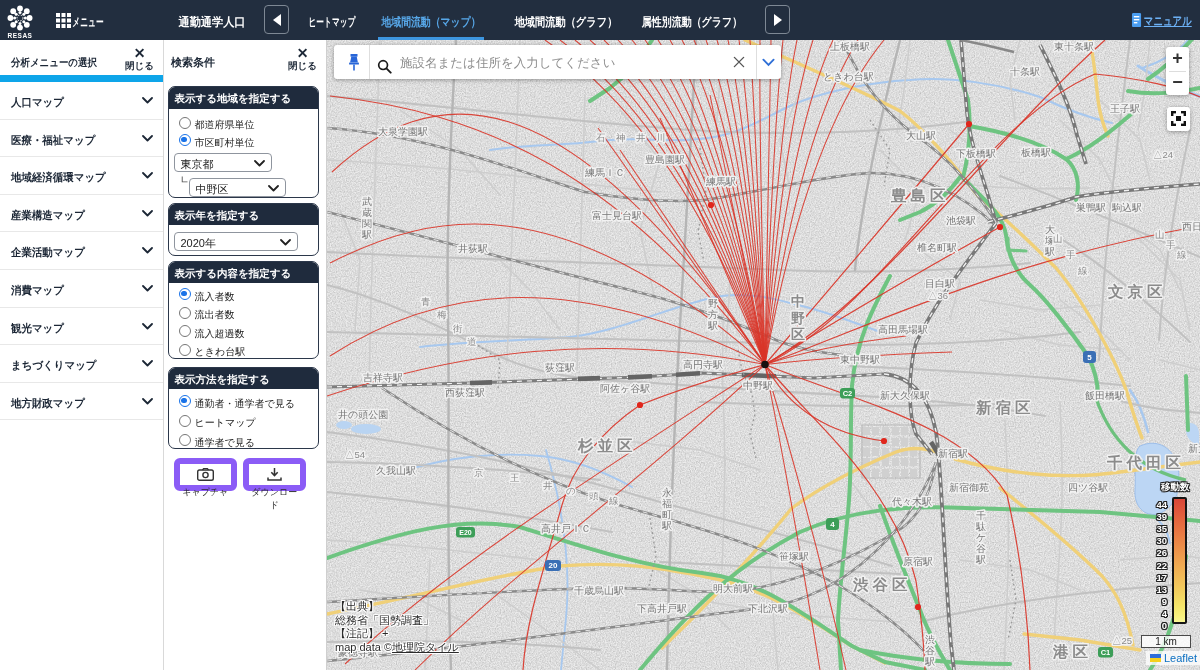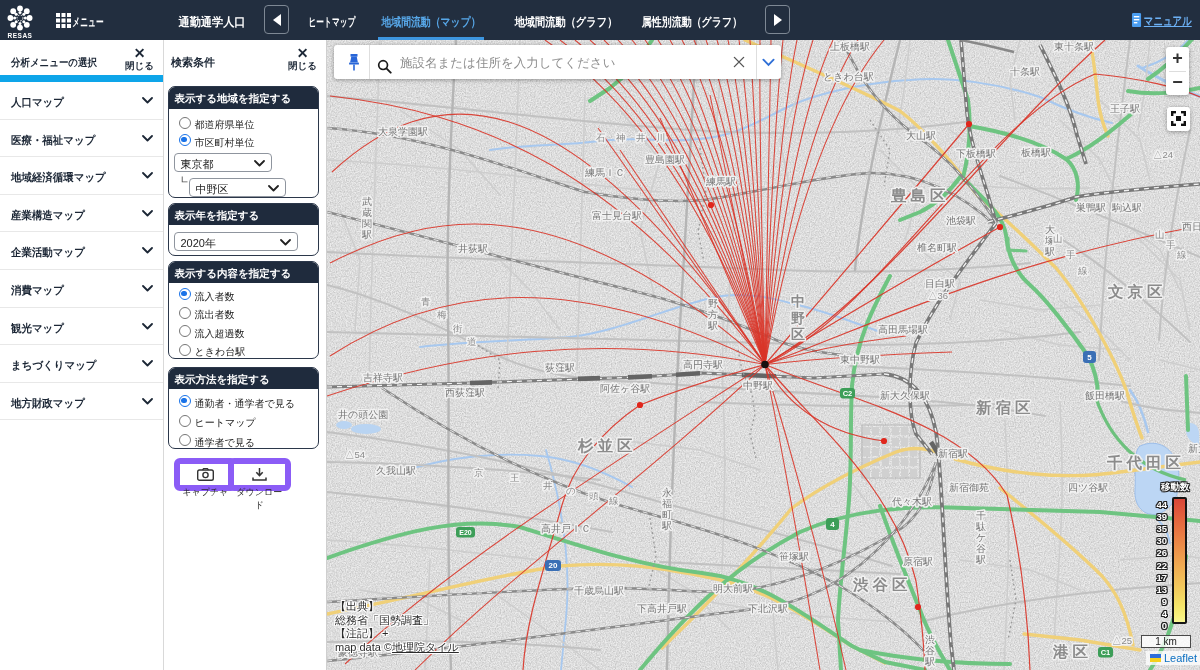--- a/index.html
+++ b/index.html
@@ -665,21 +665,21 @@
         </div>
       </div>
     <div class="btn2" style="left:10px; top:418px;">
       <svg style="margin-top:4px" width="17" height="13" viewBox="0 0 17 13">
           <rect x="0.7" y="2" width="15.6" height="10.3" rx="1.8" fill="none" stroke="#333" stroke-width="1.4"></rect>
           <path d="M5.5 2 L6.8 0.4 L10.2 0.4 L11.5 2" fill="none" stroke="#333" stroke-width="1.3"></path>
           <circle cx="8.5" cy="7" r="2.6" fill="none" stroke="#333" stroke-width="1.4"></circle>
         </svg>
       <div class="bl">キャプチャ</div>
     </div>
-    <div class="btn2" style="left:64px; top:418px;">
+    <div class="btn2" style="left:79px; top:418px;">
       <svg style="margin-top:4px" width="15" height="13" viewBox="0 0 15 13">
           <path d="M7.5 0 L7.5 7 M4.3 4.2 L7.5 7.6 L10.7 4.2" fill="none" stroke="#333" stroke-width="1.5"></path>
           <path d="M1 9.5 L1 12 L14 12 L14 9.5" fill="none" stroke="#333" stroke-width="1.5"></path>
         </svg>
       <div class="bl">ダウンロード</div>
     </div>
   </div>
 </div>
 
 </body></html>

